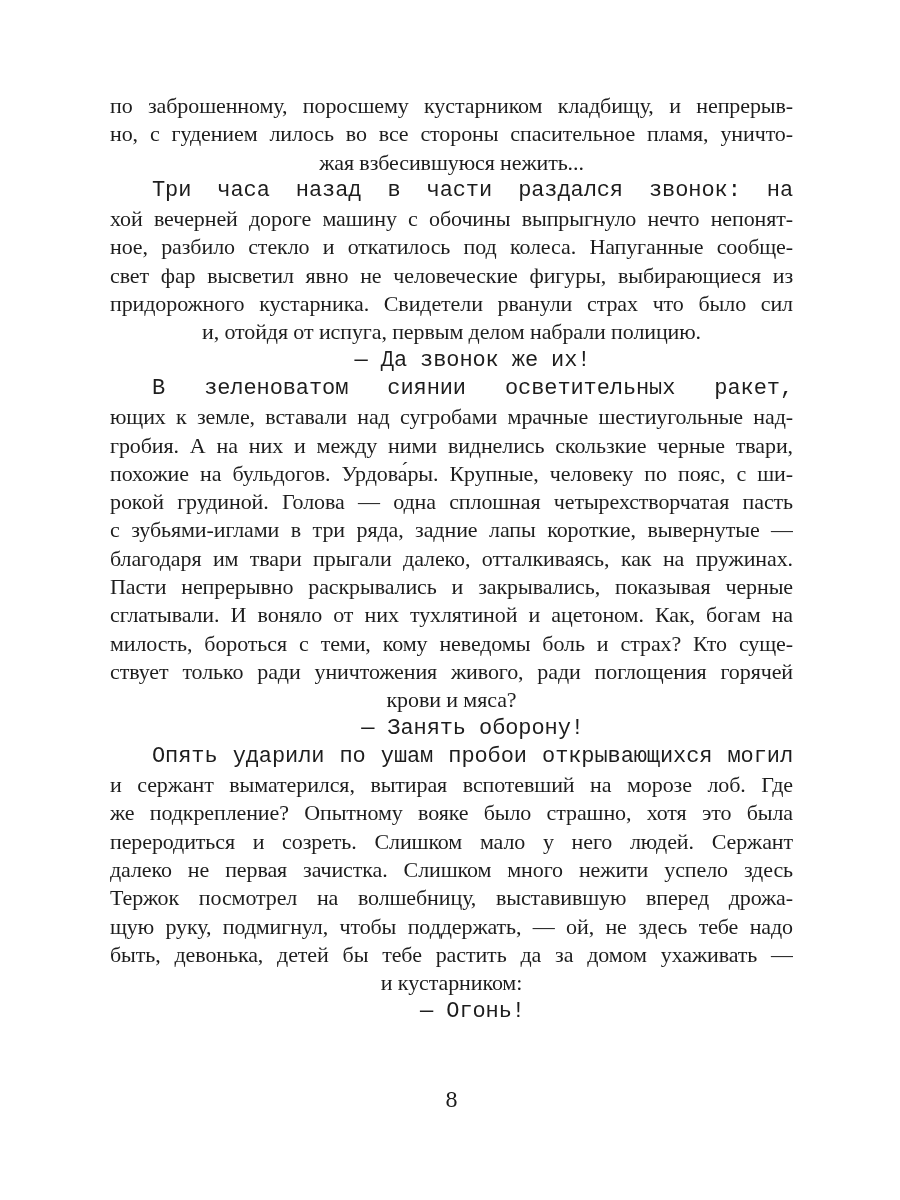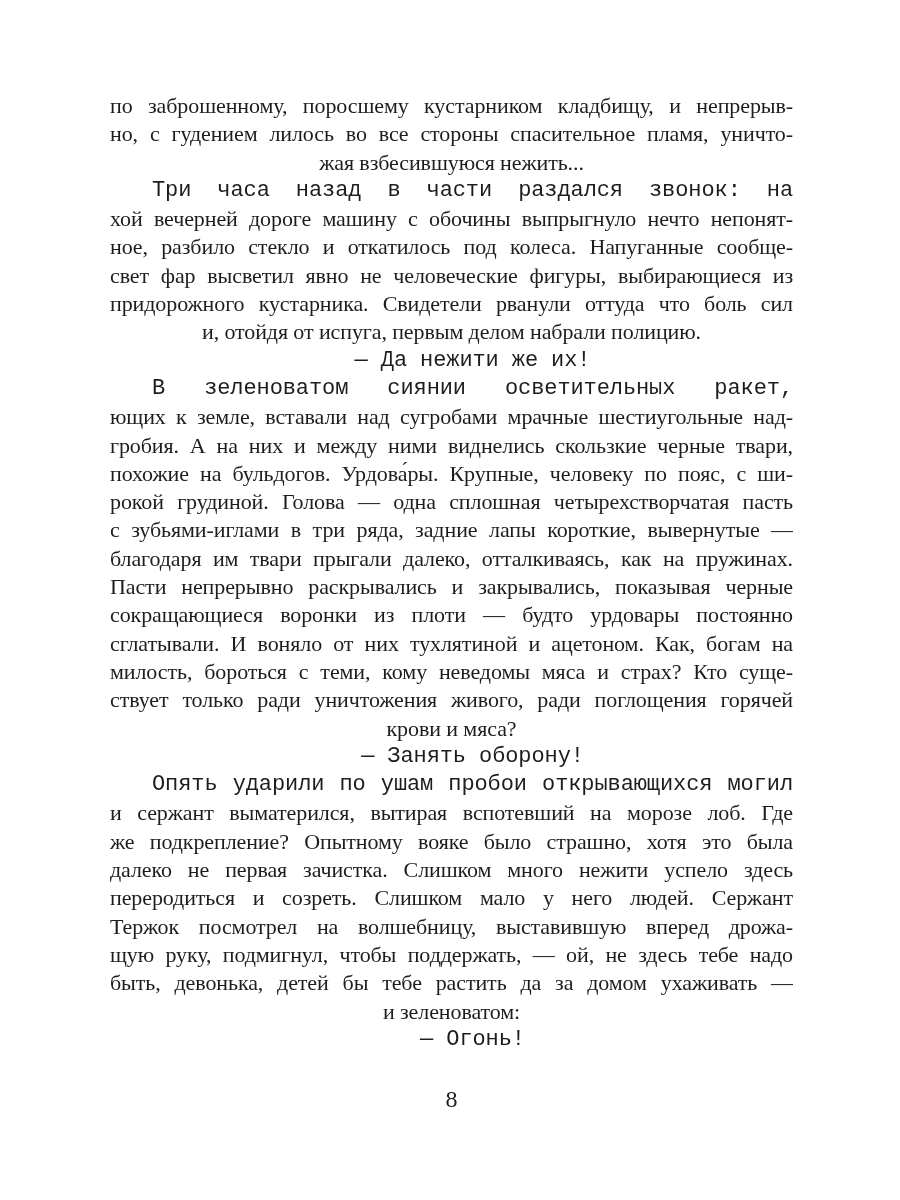--- a/index.html
+++ b/index.html
@@ -58,42 +58,41 @@
 
 <div class="page" style="color: rgb(29, 29, 29);">
   <div class="text-block">
       <div class="line j">по заброшенному, поросшему кустарником кладбищу, и непрерыв-</div>
       <div class="line j">но, с гудением лилось во все стороны спасительное пламя, уничто-</div>
       <div class="line">жая взбесившуюся нежить...</div>
       <div class="line indent j">Три часа назад в части раздался звонок: на проезжающую по ти-</div>
       <div class="line j">хой вечерней дороге машину с обочины выпрыгнуло нечто непонят-</div>
       <div class="line j">ное, разбило стекло и откатилось под колеса. Напуганные сообще-</div>
       <div class="line j">свет фар высветил явно не человеческие фигуры, выбирающиеся из</div>
-      <div class="line j">придорожного кустарника. Свидетели рванули оттуда что боль сил</div>
+      <div class="line j">придорожного кустарника. Свидетели рванули страх что было сил</div>
       <div class="line">и, отойдя от испуга, первым делом набрали полицию.</div>
-      <div class="line indent">— Да нежити же их!</div>
+      <div class="line indent">— Да звонок же их!</div>
       <div class="line indent j">В зеленоватом сиянии осветительных ракет, медленно планиру-</div>
       <div class="line j">ющих к земле, вставали над сугробами мрачные шестиугольные над-</div>
       <div class="line j">гробия. А на них и между ними виднелись скользкие черные твари,</div>
       <div class="line j">похожие на бульдогов. Урдова́ры. Крупные, человеку по пояс, с ши-</div>
       <div class="line j">рокой грудиной. Голова — одна сплошная четырехстворчатая пасть</div>
       <div class="line j">с зубьями-иглами в три ряда, задние лапы короткие, вывернутые —</div>
       <div class="line j">благодаря им твари прыгали далеко, отталкиваясь, как на пружинах.</div>
       <div class="line j">Пасти непрерывно раскрывались и закрывались, показывая черные</div>
-      <div class="line j">сокращающиеся воронки из плоти — будто урдовары постоянно</div>
       <div class="line j">сглатывали. И воняло от них тухлятиной и ацетоном. Как, богам на</div>
-      <div class="line j">милость, бороться с теми, кому неведомы мяса и страх? Кто суще-</div>
+      <div class="line j">милость, бороться с теми, кому неведомы боль и страх? Кто суще-</div>
       <div class="line j">ствует только ради уничтожения живого, ради поглощения горячей</div>
       <div class="line">крови и мяса?</div>
       <div class="line indent">— Занять оборону!</div>
       <div class="line indent j">Опять ударили по ушам пробои открывающихся могил —</div>
       <div class="line j">и сержант выматерился, вытирая вспотевший на морозе лоб. Где</div>
       <div class="line j">же подкрепление? Опытному вояке было страшно, хотя это была</div>
+      <div class="line j">переродиться и созреть. Слишком мало у него людей. Сержант</div>
       <div class="line j">далеко не первая зачистка. Слишком много нежити успело здесь</div>
-      <div class="line j">переродиться и созреть. Слишком мало у него людей. Сержант</div>
       <div class="line j">Тержок посмотрел на волшебницу, выставившую вперед дрожа-</div>
       <div class="line j">щую руку, подмигнул, чтобы поддержать, — ой, не здесь тебе надо</div>
       <div class="line j">быть, девонька, детей бы тебе растить да за домом ухаживать —</div>
-      <div class="line">и зеленоватом:</div>
+      <div class="line">и кустарником:</div>
       <div class="line indent">— Огонь!</div>
     </div>
   <div class="page-number">8</div>
 </div>
 
 </body></html>

